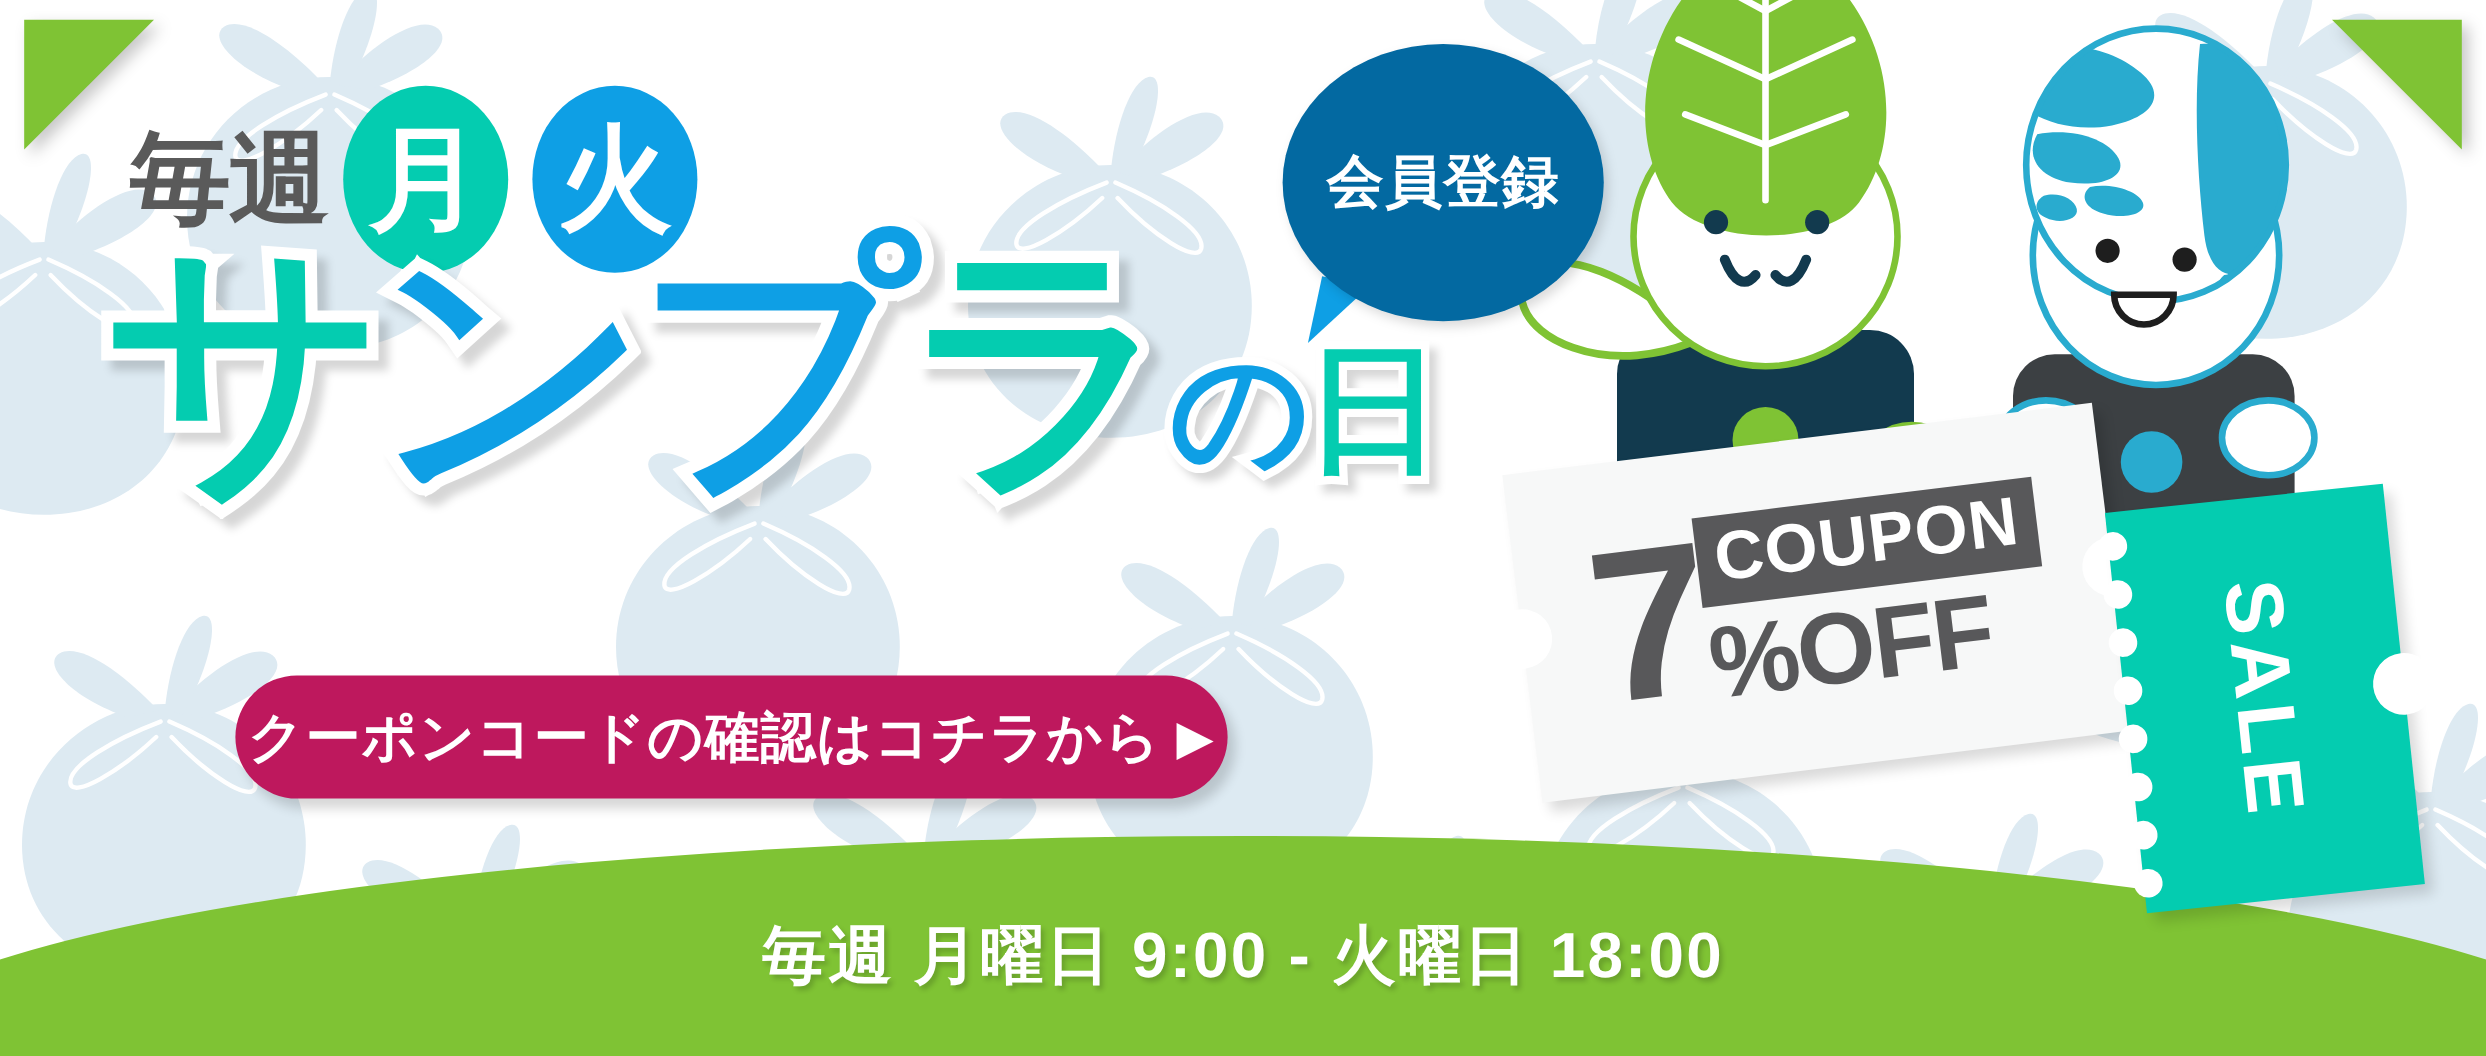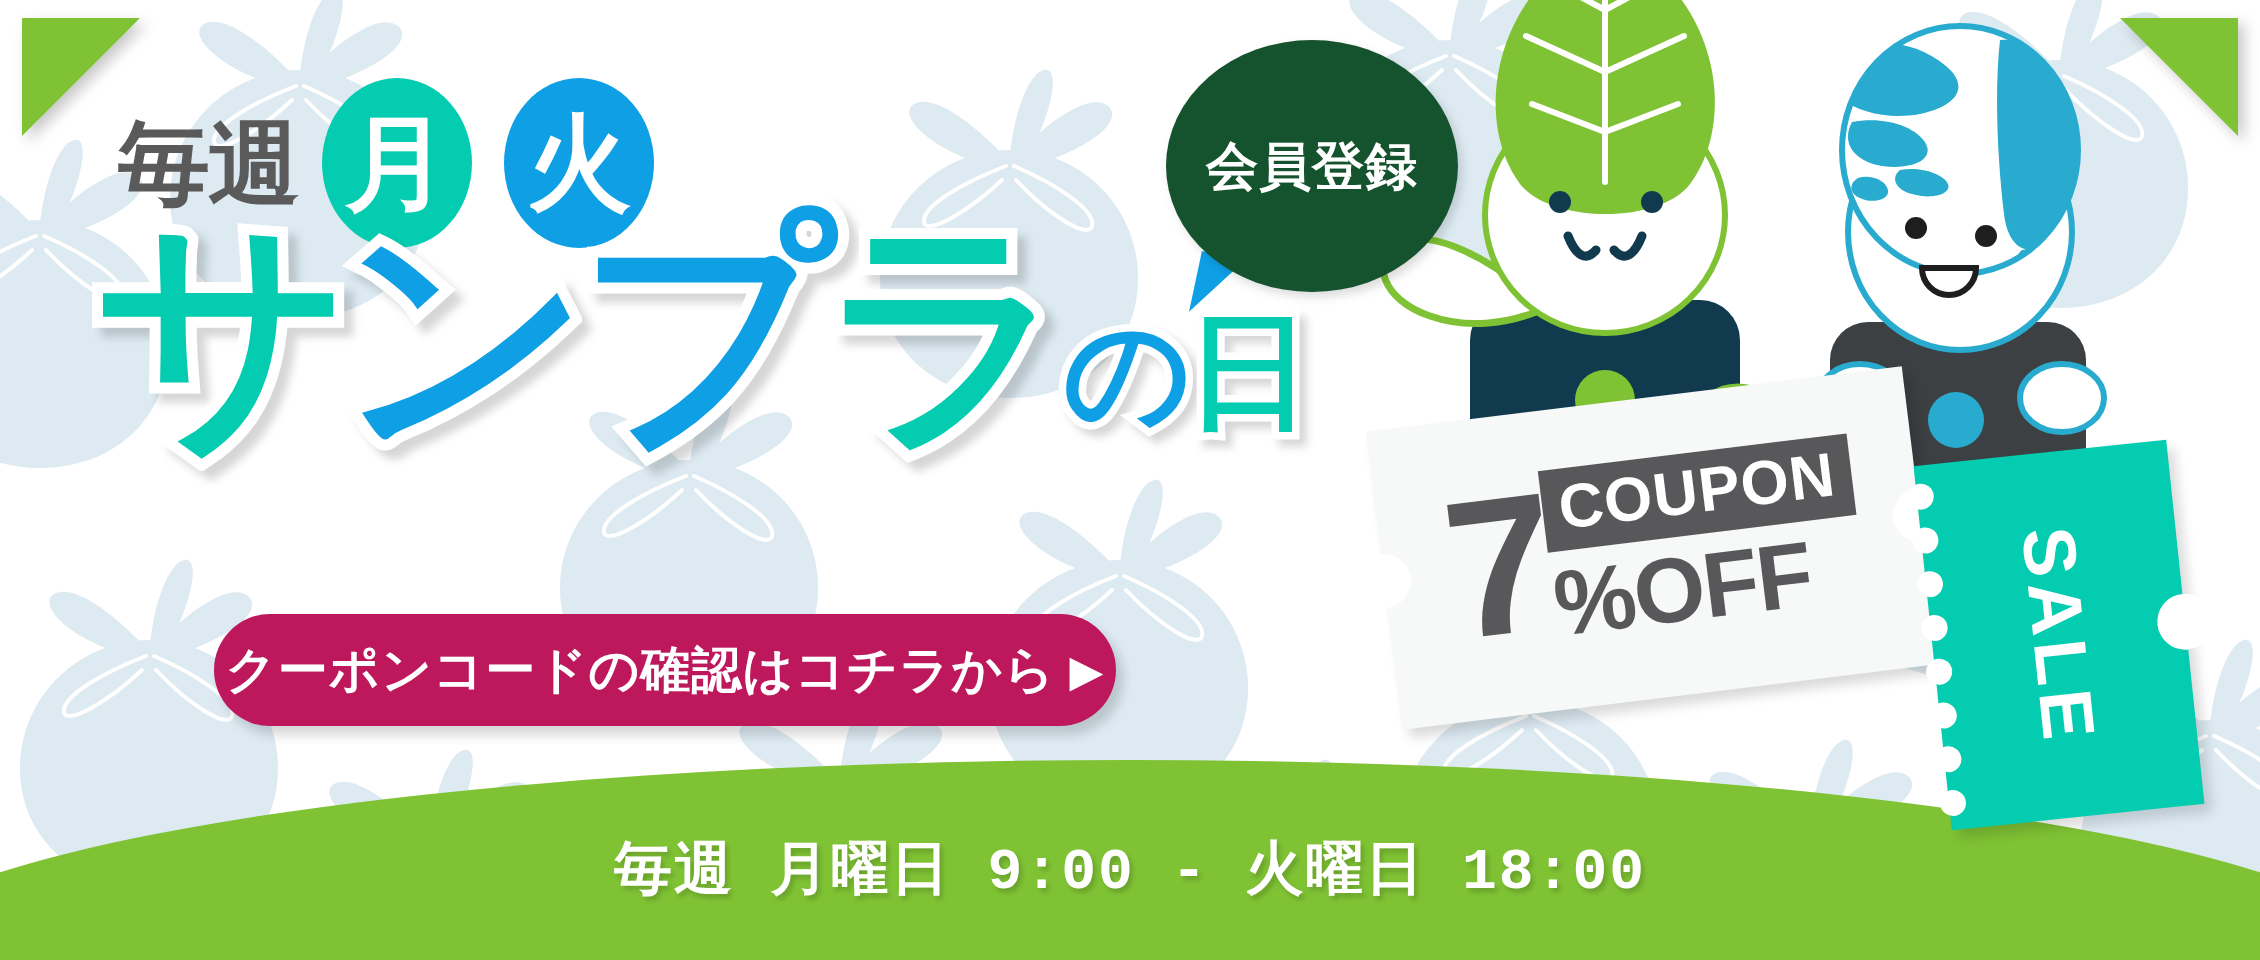--- a/index.html
+++ b/index.html
@@ -34,48 +34,47 @@
     z-index:7;
   }
   .bottom-text{
     position:absolute;left:0;right:0;bottom:52px;
     text-align:center;z-index:9;
     color:#ffffff;
     font-size:58px;font-weight:bold;
     letter-spacing:2px;
     text-shadow:3px 4px 5px rgba(0,0,0,.18);
     white-space:nowrap;
-    font-family:Liberation Mono, monospace;
   }
 
   
   .headline{
     position:absolute;top:78px;left:118px;z-index:10;
-    display:flex;align-items:center;gap:16px;
+    display:flex;align-items:center;gap:6px;
     white-space:nowrap;
   }
   .hl-text{
     font-size:92px;font-weight:bold;color:#5A5A5A;
     letter-spacing:-2px;line-height:1;
   }
   .day-badge{
     width:150px;height:170px;border-radius:50%;
     display:flex;align-items:center;justify-content:center;
     color:#fff;font-size:104px;font-weight:bold;line-height:1;
     margin:0 8px;
   }
   .day-mon{background:#04CCB0;}
   .day-tue{background:#0E9FE5;}
 
   
   .bubble{
     position:absolute;z-index:11;
     left:1166px;top:40px;
     width:292px;height:252px;
-    background:#14532d;
+    background:#0369a1;
     border-radius:50%;
     display:flex;flex-direction:column;
     align-items:center;justify-content:center;
     color:#fff;font-weight:bold;font-size:52px;line-height:1.16;
     letter-spacing:1px;
     filter:drop-shadow(4px 5px 5px rgba(0,0,0,.14));
   }
   .bubble-tail{
     position:absolute;z-index:10;
     left:1195px;top:255px;

